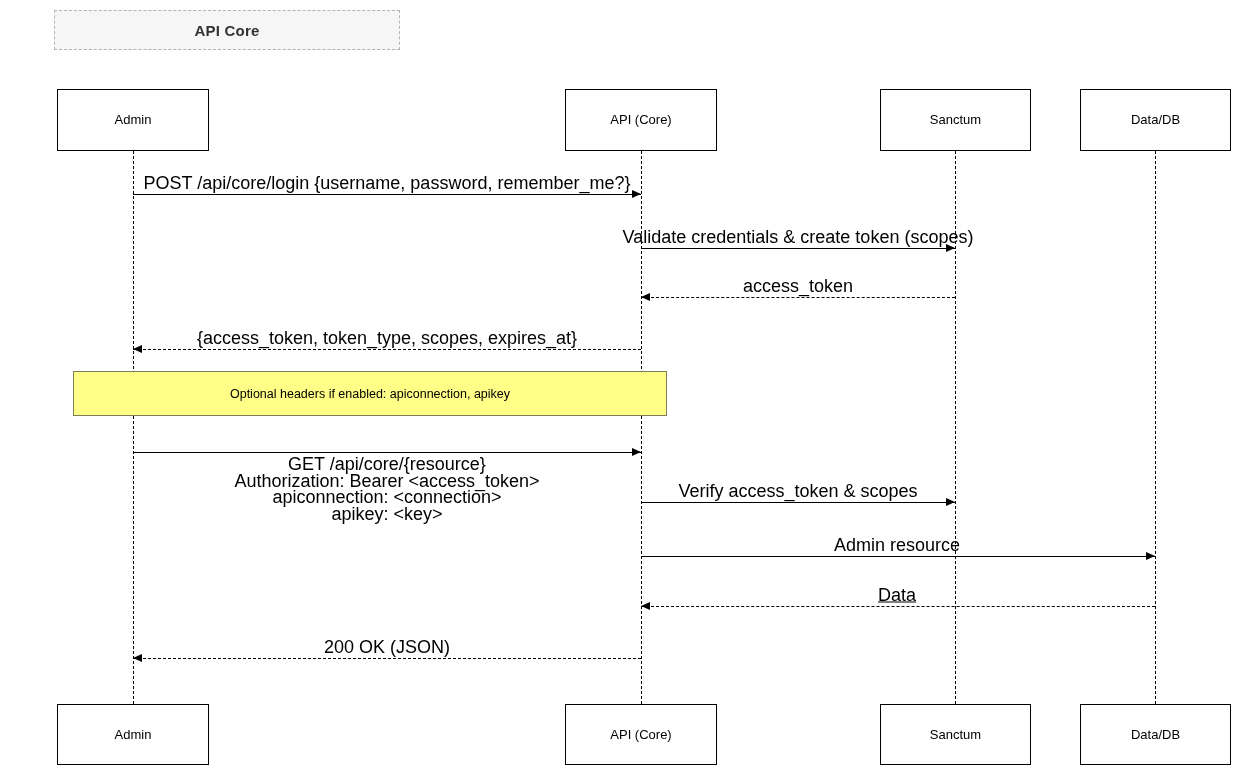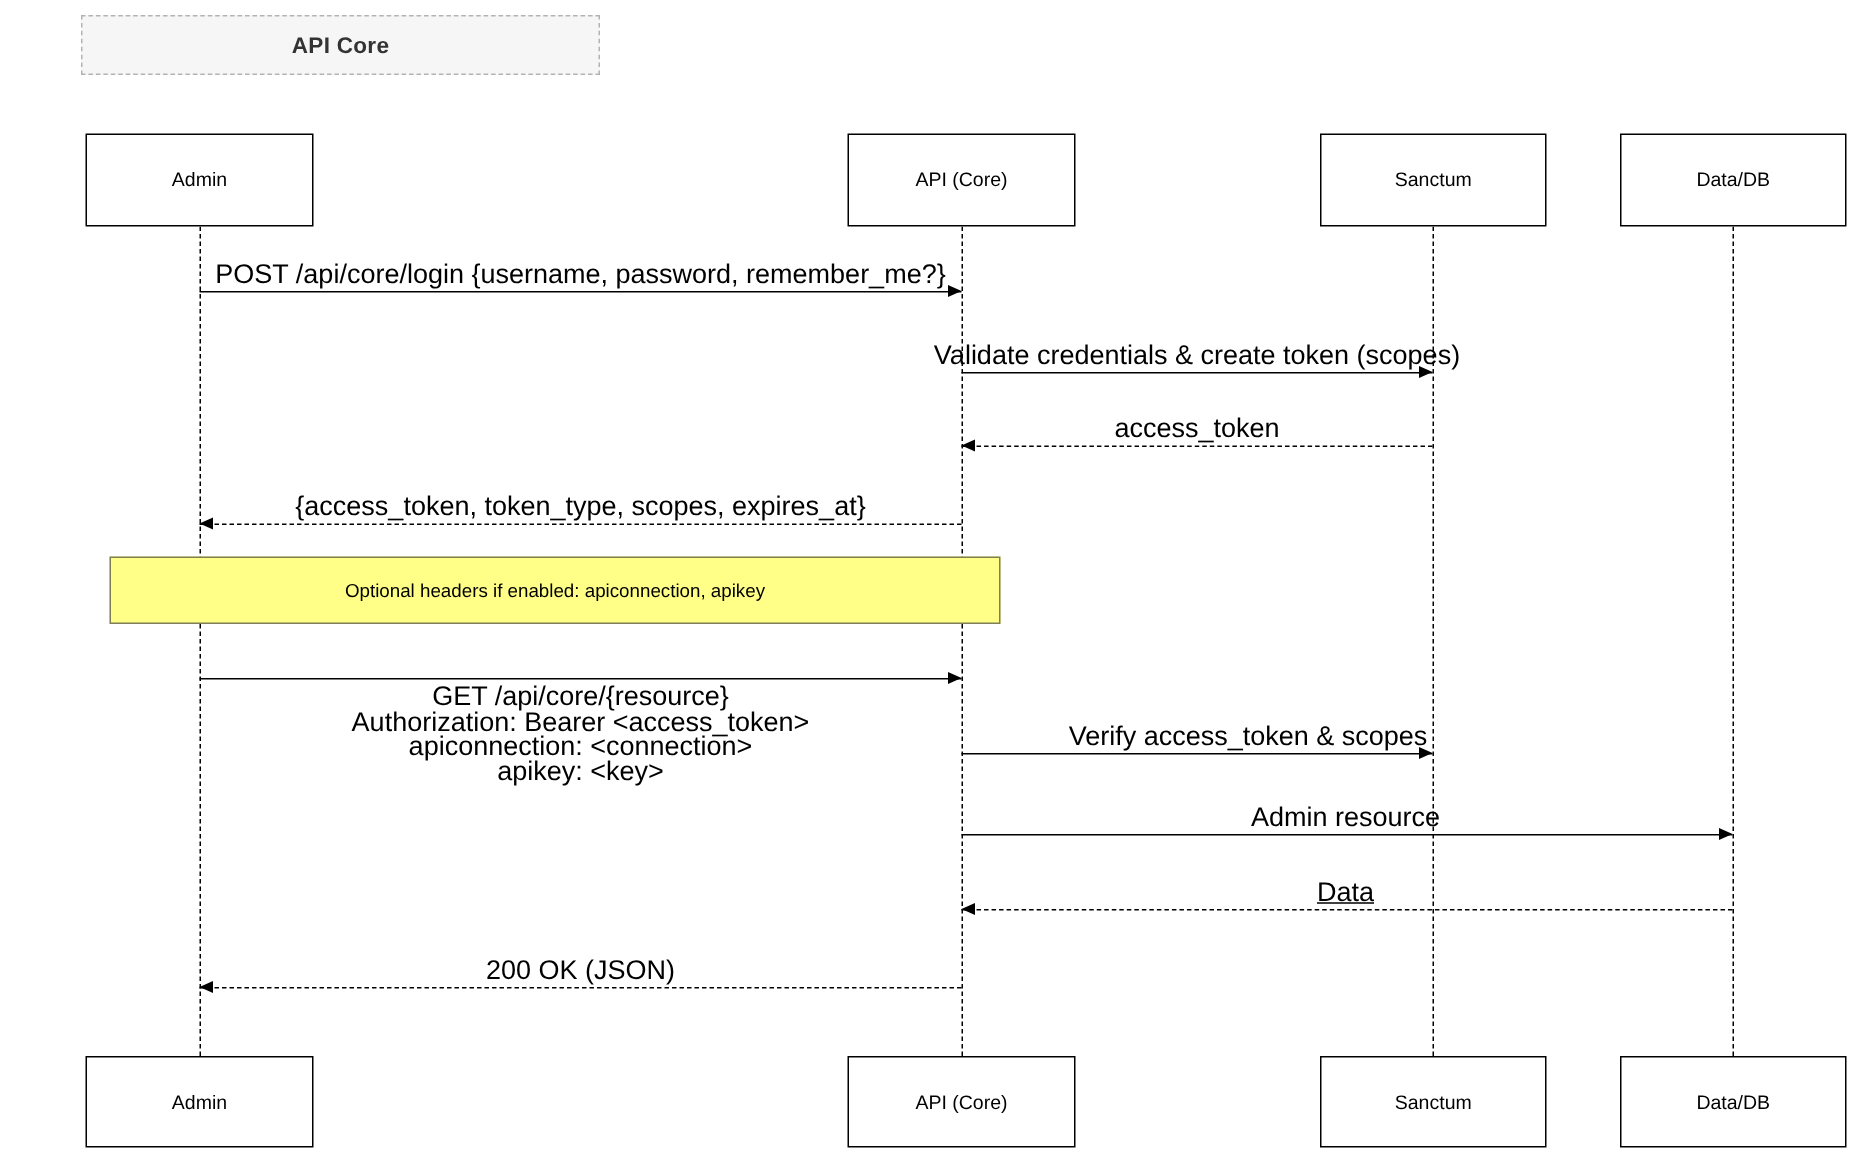--- a/index.html
+++ b/index.html
@@ -195,21 +195,21 @@
         <div class="msg-line" style="width: 508px;"></div>
         <div class="arrow-head right" style="left: 499px;"></div>
         <div class="msg-label below" style="left: 254px; top: 4px;">GET /api/core/{resource}
 Authorization: Bearer &lt;access_token&gt;
 apiconnection: &lt;connection&gt;
 apikey: &lt;key&gt;</div>
       </div>
       <div class="message" style="left: 641px; top: 502px; width: 314px;">
         <div class="msg-line" style="width: 314px;"></div>
         <div class="arrow-head right" style="left: 305px;"></div>
-        <div class="msg-label above" style="left: 157px; top: -3px; margin-left: 34px;">Verify access_token &amp; scopes</div>
+        <div class="msg-label above" style="left: 157px; top: -3px;">Verify access_token &amp; scopes</div>
       </div>
       <div class="message" style="left: 641px; top: 556px; width: 514px;">
         <div class="msg-line" style="width: 514px;"></div>
         <div class="arrow-head right" style="left: 505px;"></div>
         <div class="msg-label above" style="left: 256px; top: -3px;">Admin resource</div>
       </div>
       <div class="message" style="left: 641px; top: 606px; width: 514px;">
         <div class="msg-line dashed" style="width: 514px;"></div>
         <div class="arrow-head left" style="left: 0px;"></div>
         <div class="msg-label above" style="left: 256px; top: -3px; text-decoration: underline;">Data</div>

